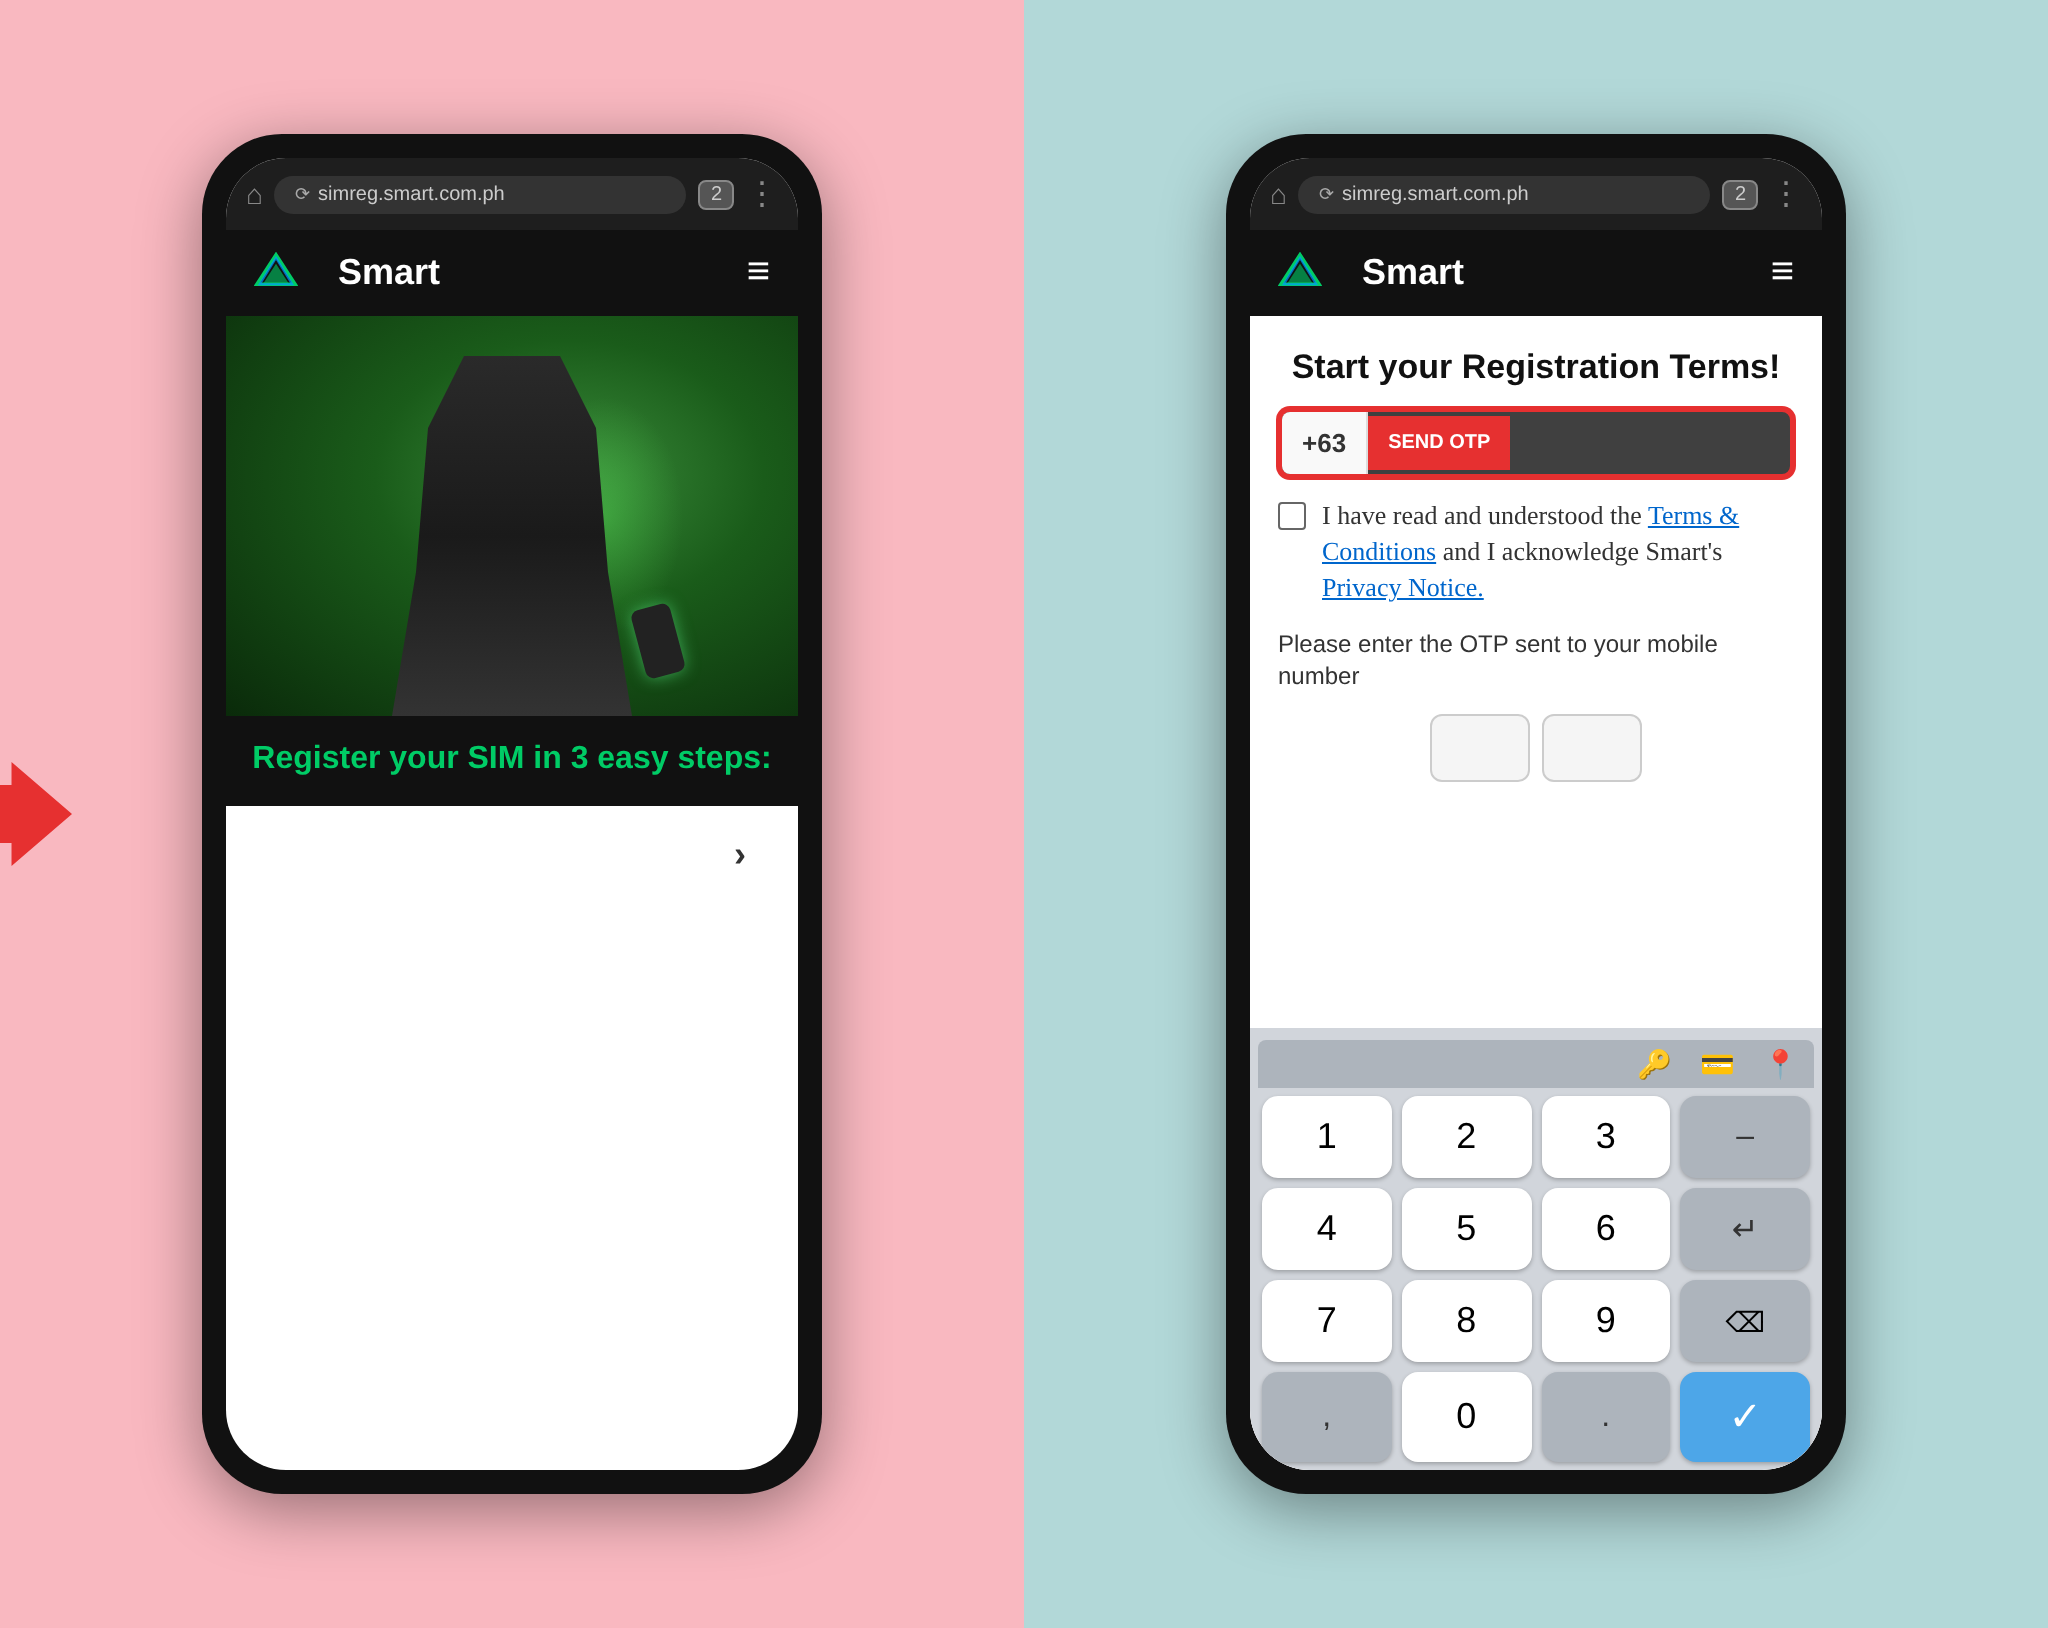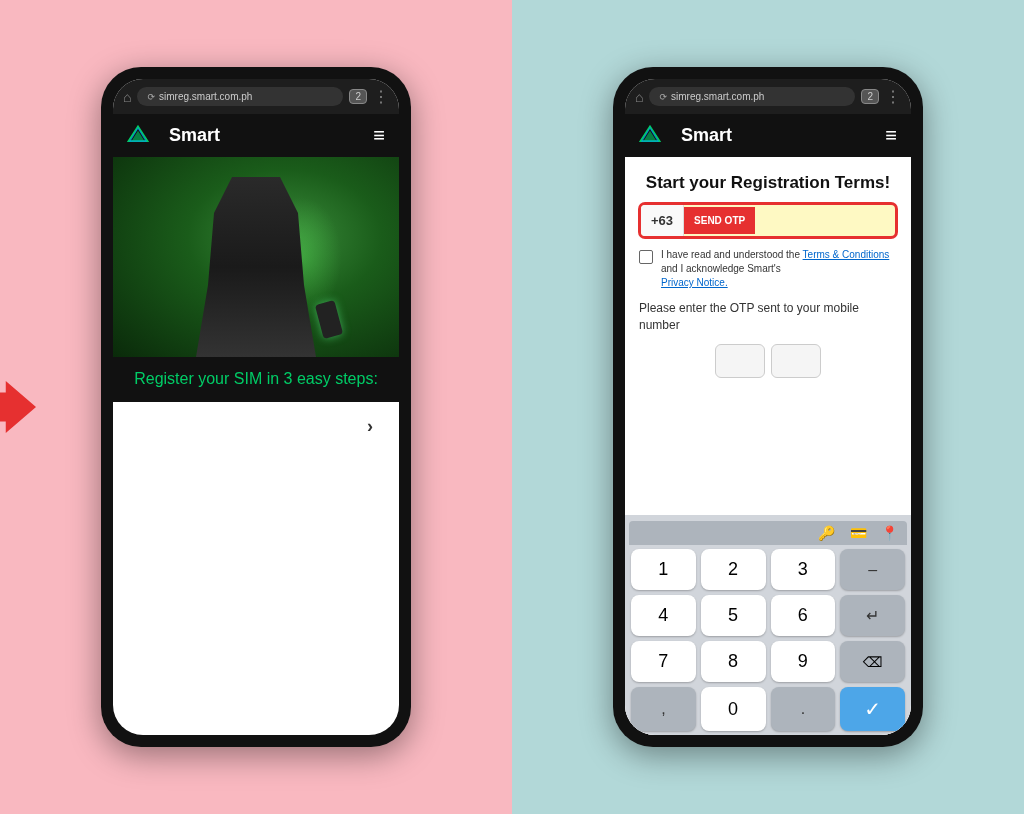--- a/index.html
+++ b/index.html
@@ -146,21 +146,21 @@
 
     .register-text-area {
       background: #111;
       padding: 12px;
       text-align: center;
     }
 
     .register-heading {
       color: #00cc66;
       font-size: 16px;
-      font-weight: 400;
+      font-weight: 700;
       line-height: 1.3;
     }
 
     .step-image-area {
       margin: 8px 12px;
       height: 100px;
       background: #222;
       border-radius: 10px;
       display: flex;
       flex-direction: column;
@@ -249,21 +249,21 @@
       color: #111;
       text-align: center;
     }
 
     .phone-input-row {
       display: flex;
       align-items: center;
       border: 2.5px solid #e63030;
       border-radius: 6px;
       overflow: hidden;
-      background: #fef9c3;
+      background: #404040;
       box-shadow: 0 0 0 1px #e63030;
     }
 
     .country-code {
       padding: 8px 10px;
       font-size: 13px;
       font-weight: 600;
       color: #333;
       border-right: 1px solid #ddd;
       background: #f9f9f9;
@@ -300,23 +300,24 @@
     .terms-checkbox {
       width: 14px;
       height: 14px;
       border: 1.5px solid #666;
       border-radius: 2px;
       flex-shrink: 0;
       margin-top: 2px;
     }
 
     .terms-text {
-      font-size: 10px;
+      font-size: 13px;
       color: #333;
       line-height: 1.4;
+      font-family: Liberation Serif, serif;
     }
 
     .terms-link {
       color: #0066cc;
       text-decoration: underline;
     }
 
     .otp-label {
       font-size: 12px;
       color: #333;

